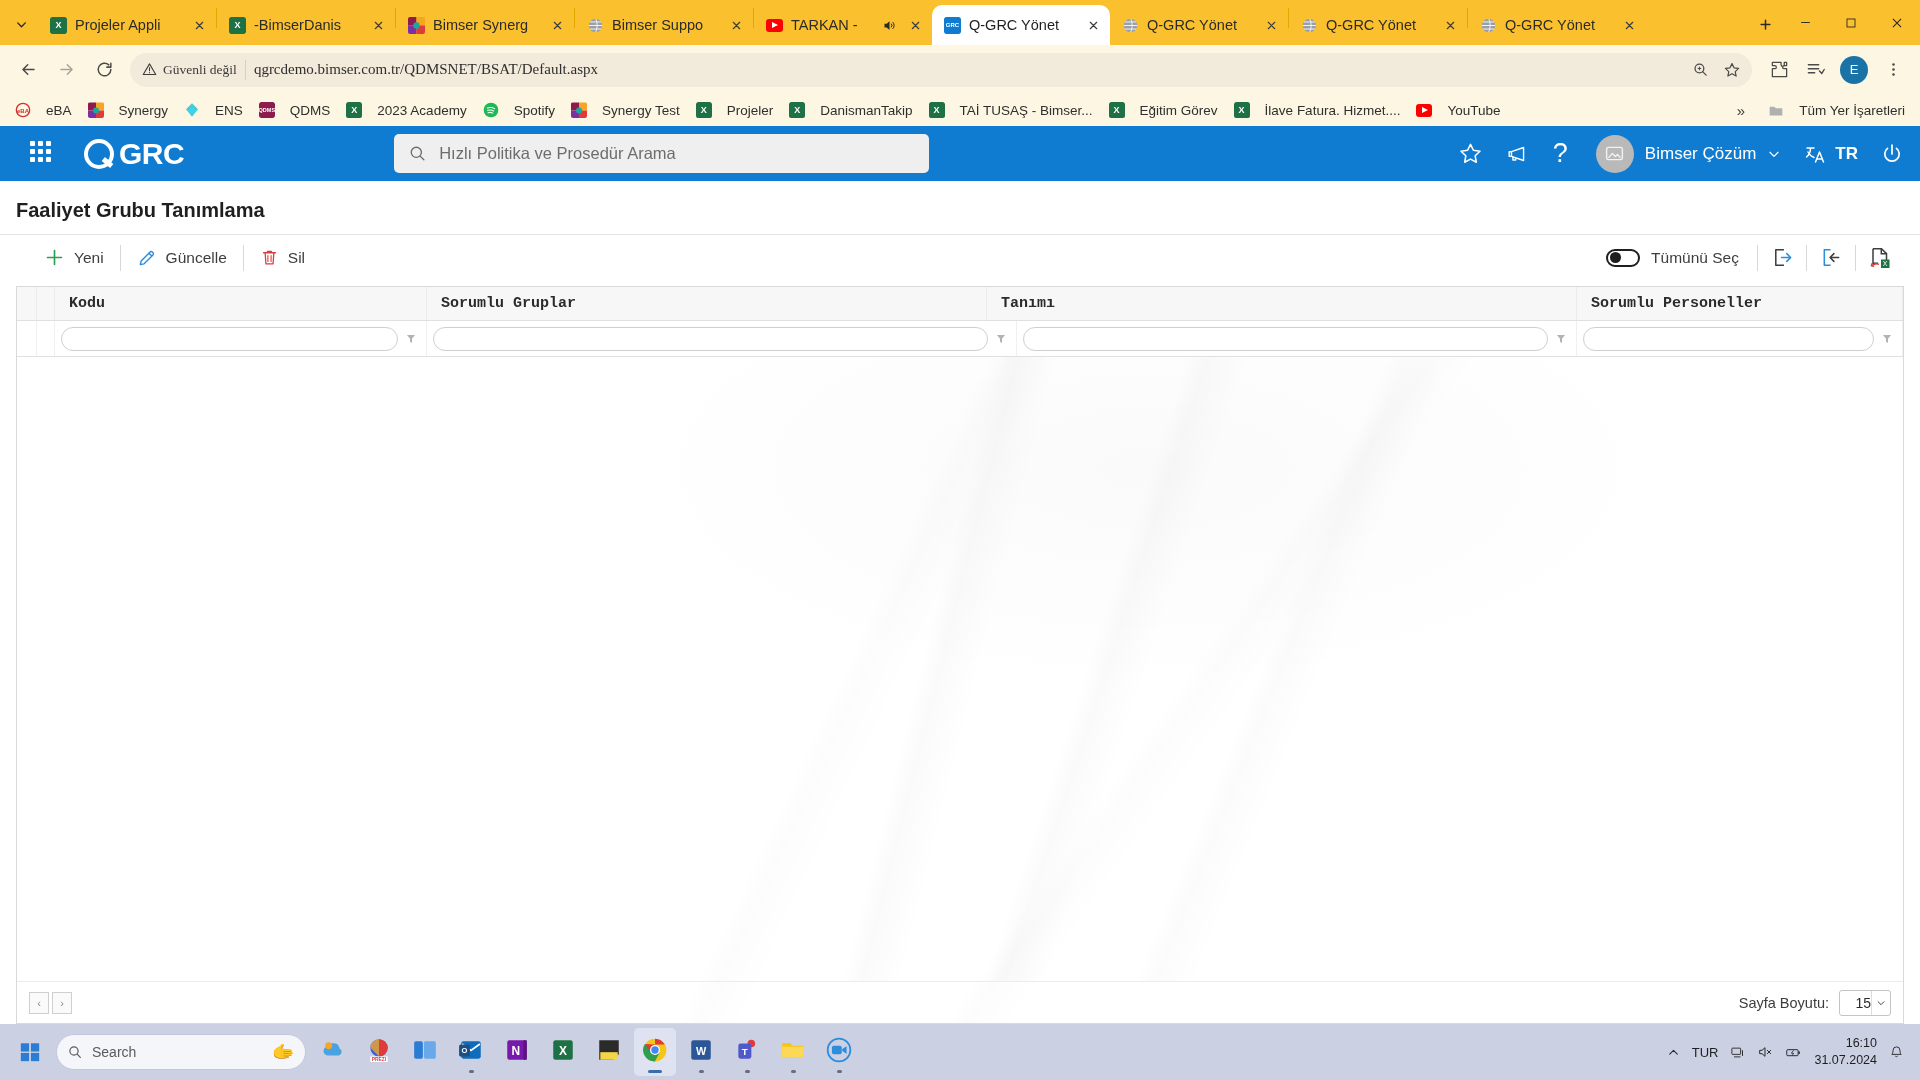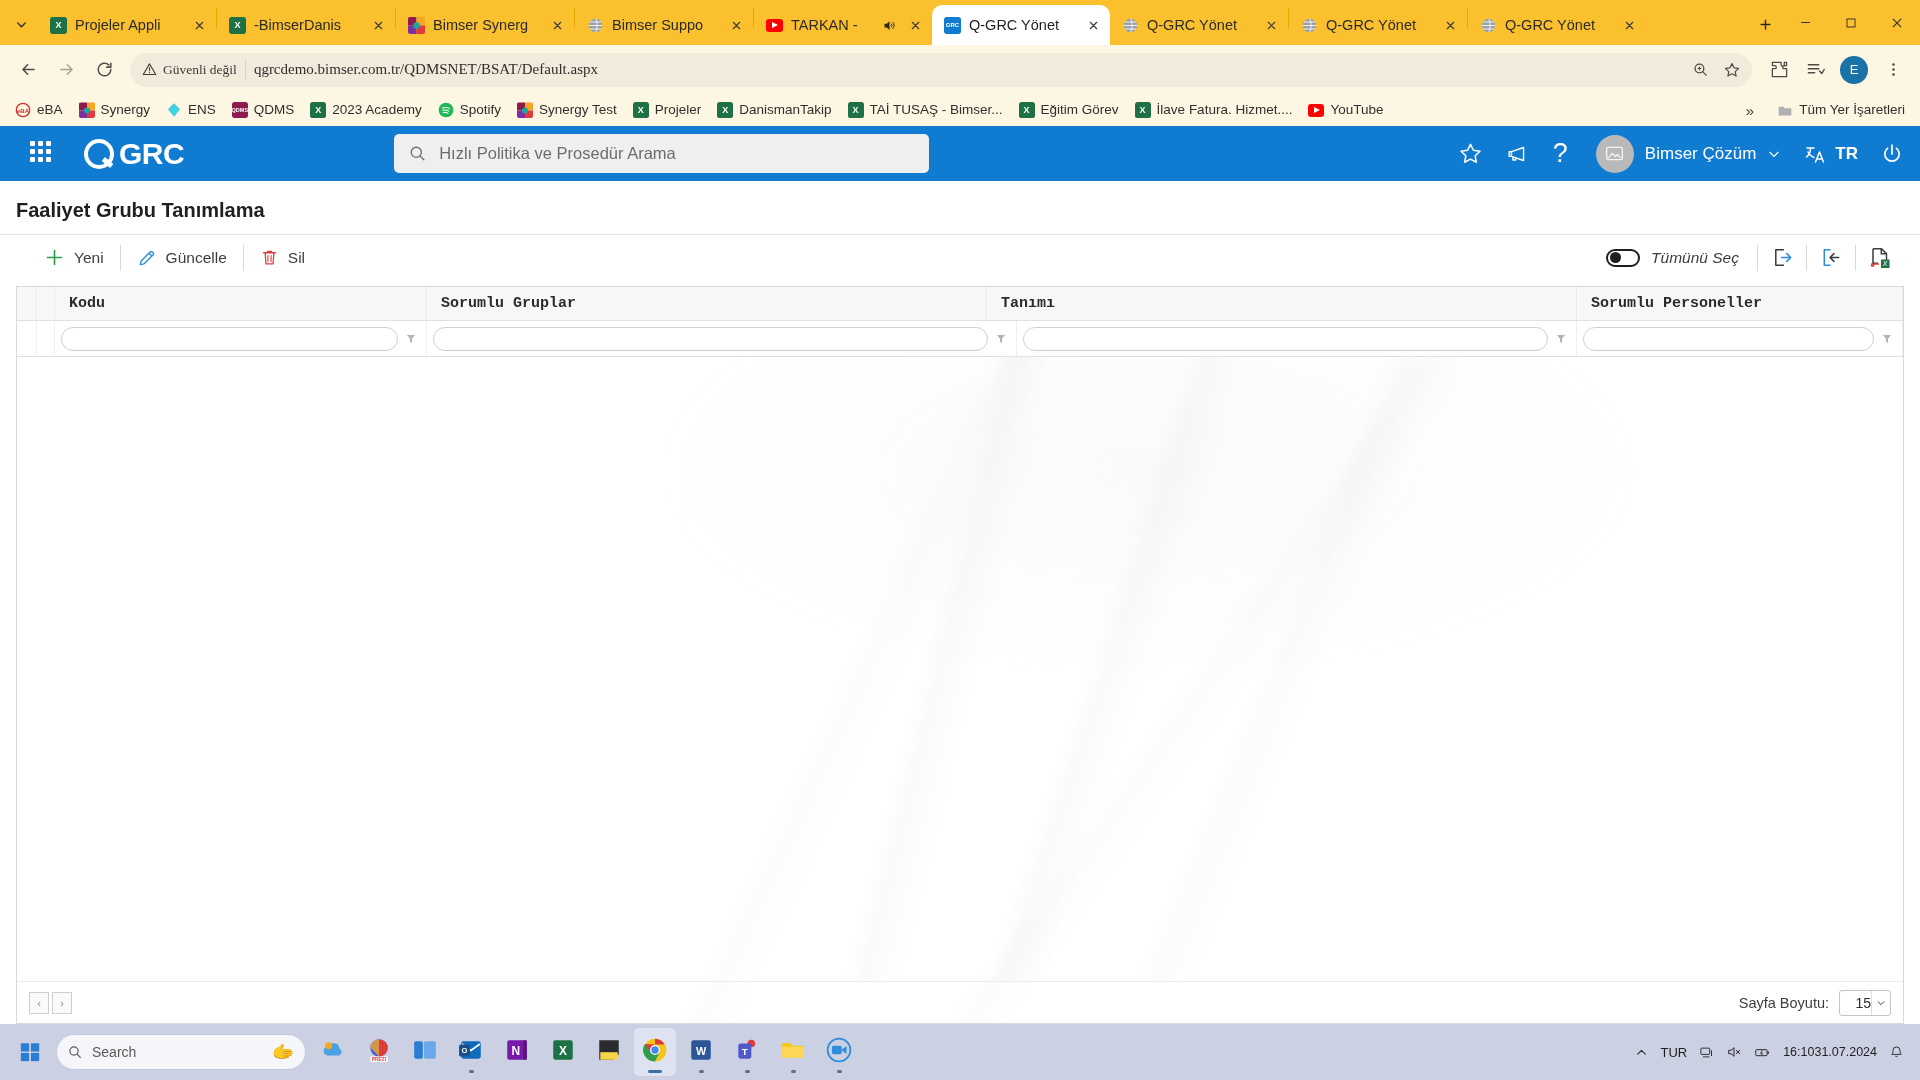--- a/index.html
+++ b/index.html
@@ -56,21 +56,21 @@
   .omni-icons { display: flex; align-items: center; gap: 4px; }
   .omni-icons span { width: 28px; height: 28px; display: flex; align-items: center; justify-content: center;
      color: #4a4a48; font-size: 15px; }
   .tb-right { display: flex; align-items: center; gap: 2px; }
   .tb-right .nav-btn { width: 34px; height: 34px; }
   .avatar-btn { width: 28px; height: 28px; border-radius: 50%; background: #1a73a7; color: #fff;
     display: flex; align-items: center; justify-content: center; font-size: 13px; margin: 0 6px; }
 
   
   .bookmarks { height: 32px; background: #fdf6e3; display: flex; align-items: center; padding: 0 8px; gap: 2px; flex: 0 0 32px; }
-  .bm { display: flex; align-items: flex-start; gap: 6px; padding: 3px 7px; border-radius: 4px;
+  .bm { display: flex; align-items: center; gap: 15px; padding: 3px 7px; border-radius: 4px;
      font-size: 13.5px; color: #2f2f2d; white-space: nowrap; }
   .bm .bmi { width: 16px; height: 16px; flex: 0 0 16px; border-radius: 2px; display: flex;
      align-items: center; justify-content: center; font-size: 8px; color: #fff; font-weight: bold; overflow: hidden;}
   .bm-overflow { margin-left: auto; display:flex; align-items:center; gap: 10px; }
   .bm-chevron { font-size: 15px; color: #3c3c3a; padding: 0 6px;}
 
   
   .page { flex: 1; background: #ffffff; display: flex; flex-direction: column; position: relative; overflow:hidden;}
 
   
@@ -97,21 +97,21 @@
 
   
   .ptitle { padding: 18px 16px 12px 16px; font-size: 20px; font-weight: bold; color: #1f1f1f; flex:0 0 auto;}
 
   
   .acttoolbar { height: 46px; border-top: 1px solid #e3e3e3; display: flex; align-items: center;
      padding: 0 16px 0 28px; gap: 0; flex: 0 0 46px; }
   .act { display: flex; align-items: center; gap: 9px; padding: 0 16px; font-size: 15.5px; color: #3d3d3d; height: 100%; }
   .act .ico { font-size: 19px; display: flex; align-items: center; }
   .vsep { width: 1px; height: 26px; background: #d8d8d8; }
-  .act-right { margin-left: auto; display: flex; align-items: center; gap: 0; font-style: italic; }
+  .act-right { margin-left: auto; display: flex; align-items: center; gap: 0; }
   .toggle-wrap { display: flex; align-items: center; gap: 11px; padding-right: 18px; font-size: 15.5px; color: #3d3d3d; }
   .toggle { width: 34px; height: 18px; border-radius: 9px; border: 2px solid #1f1f1f; position: relative; }
   .toggle i { position: absolute; width: 11px; height: 11px; border-radius: 50%; background: #1f1f1f; top: 1.5px; left: 2px; }
   .icobtn { width: 48px; height: 46px; display: flex; align-items: center; justify-content: center; }
 
   
   .gridwrap { margin: 6px 16px 0 16px; border: 1px solid #d9d9d9; background: #fff;
      flex: 1; display: flex; flex-direction: column; min-height: 0;
      background-image: linear-gradient(115deg, transparent 45%, rgba(0,0,0,0.012) 46%, transparent 48%),
                        linear-gradient(125deg, transparent 60%, rgba(0,0,0,0.012) 61%, transparent 63%); }
@@ -145,21 +145,21 @@
      display: flex; align-items: center; padding: 0 10px; gap: 9px; margin-left: 6px; }
   .tb-search .t { font-size: 14px; color: #5a5a5a; }
   .tb-apps { display: flex; align-items: center; gap: 4px; margin-left: 6px; }
   .tb-app { width: 42px; height: 48px; display: flex; flex-direction: column; align-items: center;
      justify-content: center; position: relative; border-radius: 5px; }
   .tb-app.active { background: #dfe3f1; }
   .tb-app .dot { position: absolute; bottom: 3px; width: 5px; height: 3px; border-radius: 2px; background: #6a6a80; }
   .tb-app.active .dot { width: 14px; background: #3a6ea5; }
   .tb-right-sys { margin-left: auto; display: flex; align-items: center; gap: 12px; padding-right: 6px; }
   .sys-ico { font-size: 13px; color: #2b2b2b; display: flex; align-items: center; }
-  .clock { display: flex; flex-direction: row; align-items: flex-end; font-size: 12.5px; color: #1f1f1f; line-height: 1.35; }
+  .clock { display: flex; flex-direction: column; align-items: flex-end; font-size: 12.5px; color: #1f1f1f; line-height: 1.35; }
 </style>
 </head>
 <body>
 
 <div class="browser">
 
   <div class="tabstrip">
     <div class="tab-list-btn">
       <svg width="13" height="13" viewBox="0 0 24 24">
           <path d="M5 9l7 7 7-7" fill="none" stroke="#2b2b2b" stroke-width="2.6" stroke-linecap="round" stroke-linejoin="round"></path>

